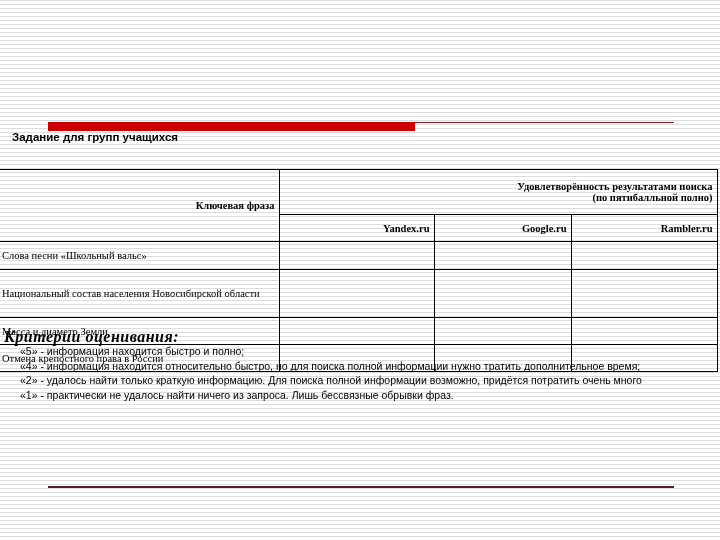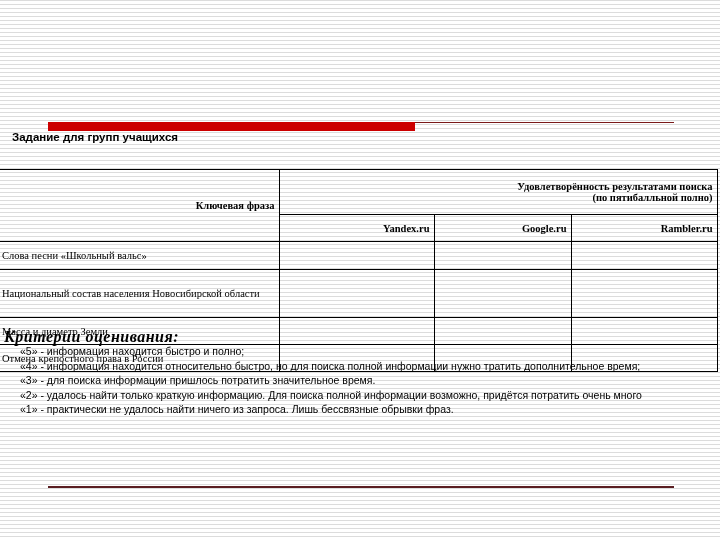--- a/index.html
+++ b/index.html
@@ -87,18 +87,17 @@
     <td></td>
     <td></td>
   </tr>
 </tbody>
   </table>
 
 <div class="criteria">
   <div class="crit-title">Критерии оценивания:</div>
   <span class="crit-line">«5» - информация находится быстро и полно;</span>
   <span class="crit-line">«4» - информация находится относительно быстро, но для поиска полной информации нужно тратить дополнительное время;</span>
-  <span class="crit-line">«3» - для поиска информации пришлось потратить значительное время.</span>
   <span class="crit-line">«2» - удалось найти только краткую информацию. Для поиска полной информации возможно, придётся потратить очень много</span>
   <span class="crit-line">«1» - практически не удалось найти ничего из запроса. Лишь бессвязные обрывки фраз.</span>
 </div>
 
 <div class="bottom-rule"></div>
 
 </body></html>

